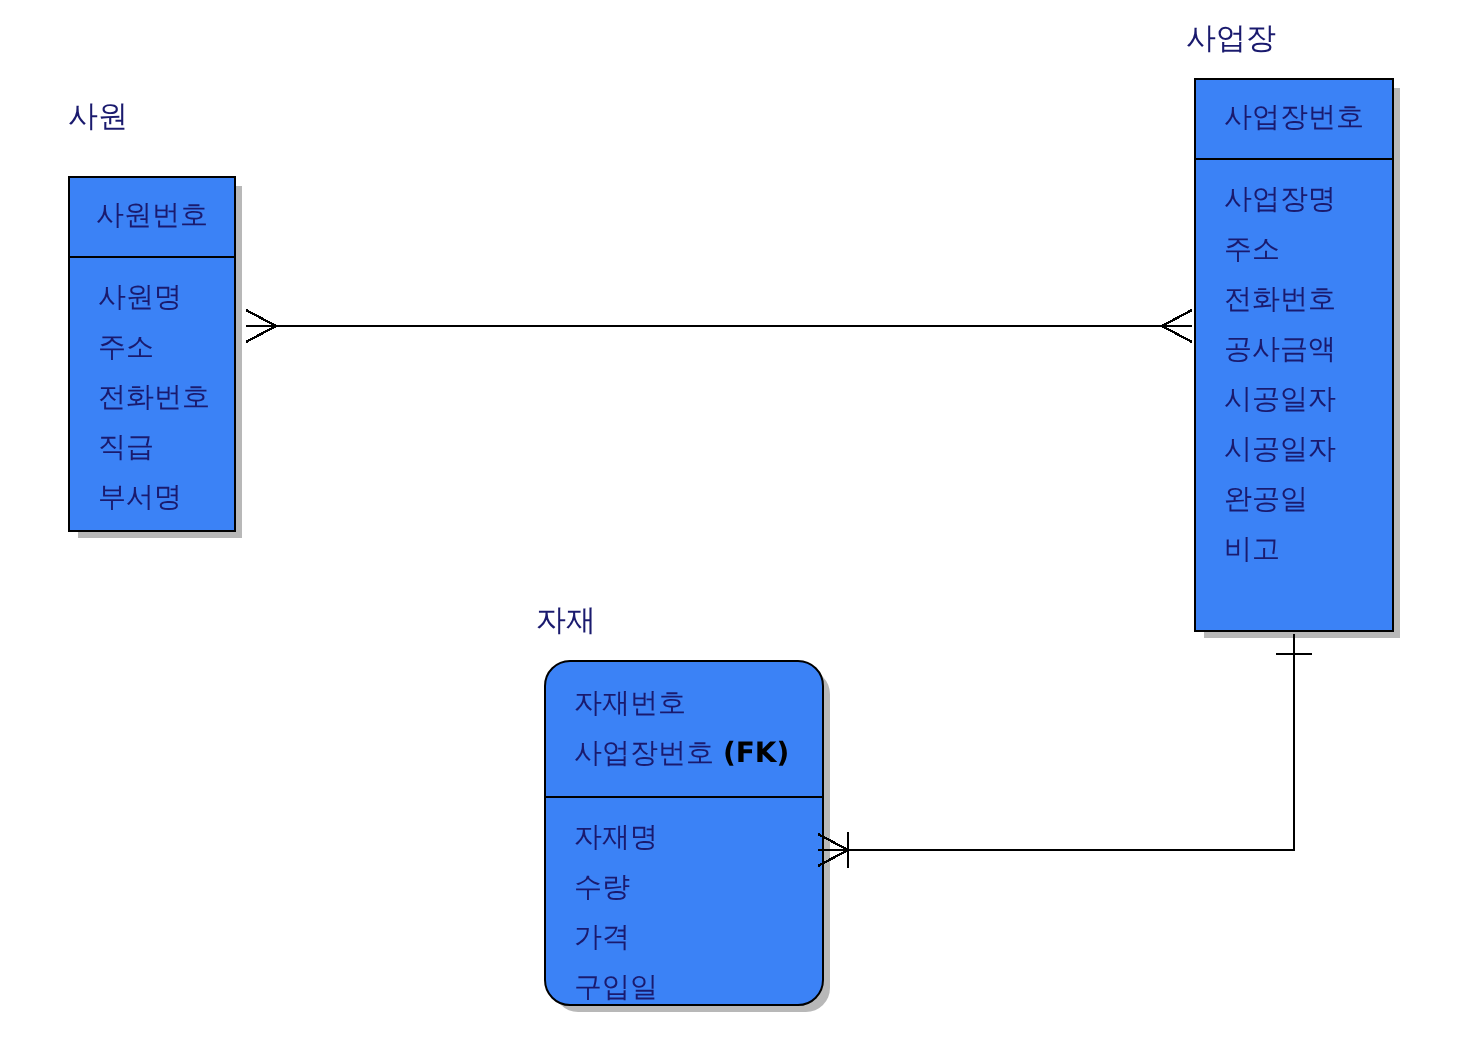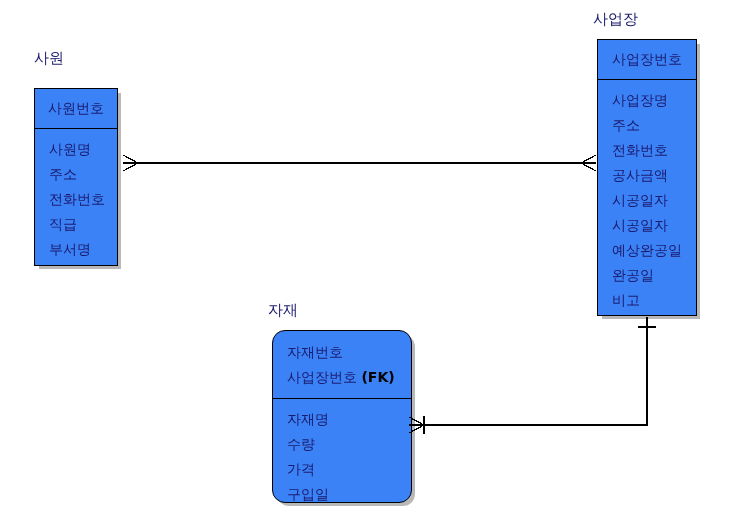--- a/index.html
+++ b/index.html
@@ -106,21 +106,20 @@
     <div class="pk-section">
       <div class="attr center">사업장번호</div>
     </div>
     <div class="attr-section">
       <div class="attr">사업장명</div>
       <div class="attr">주소</div>
       <div class="attr">전화번호</div>
       <div class="attr">공사금액</div>
       <div class="attr">시공일자</div>
       <div class="attr">시공일자</div>
-      <div class="attr">예상완공일</div>
       <div class="attr">완공일</div>
       <div class="attr">비고</div>
     </div>
   </div>
 
   <div class="entity-title" style="left:268px; top:303px;">자재</div>
   <div class="entity rounded" style="left:272px; top:330px; width:140px; height:173px;">
     <div class="pk-section">
       <div class="attr">자재번호</div>
       <div class="attr"><span>사업장번호 <span class="fk">(FK)</span></span></div>

